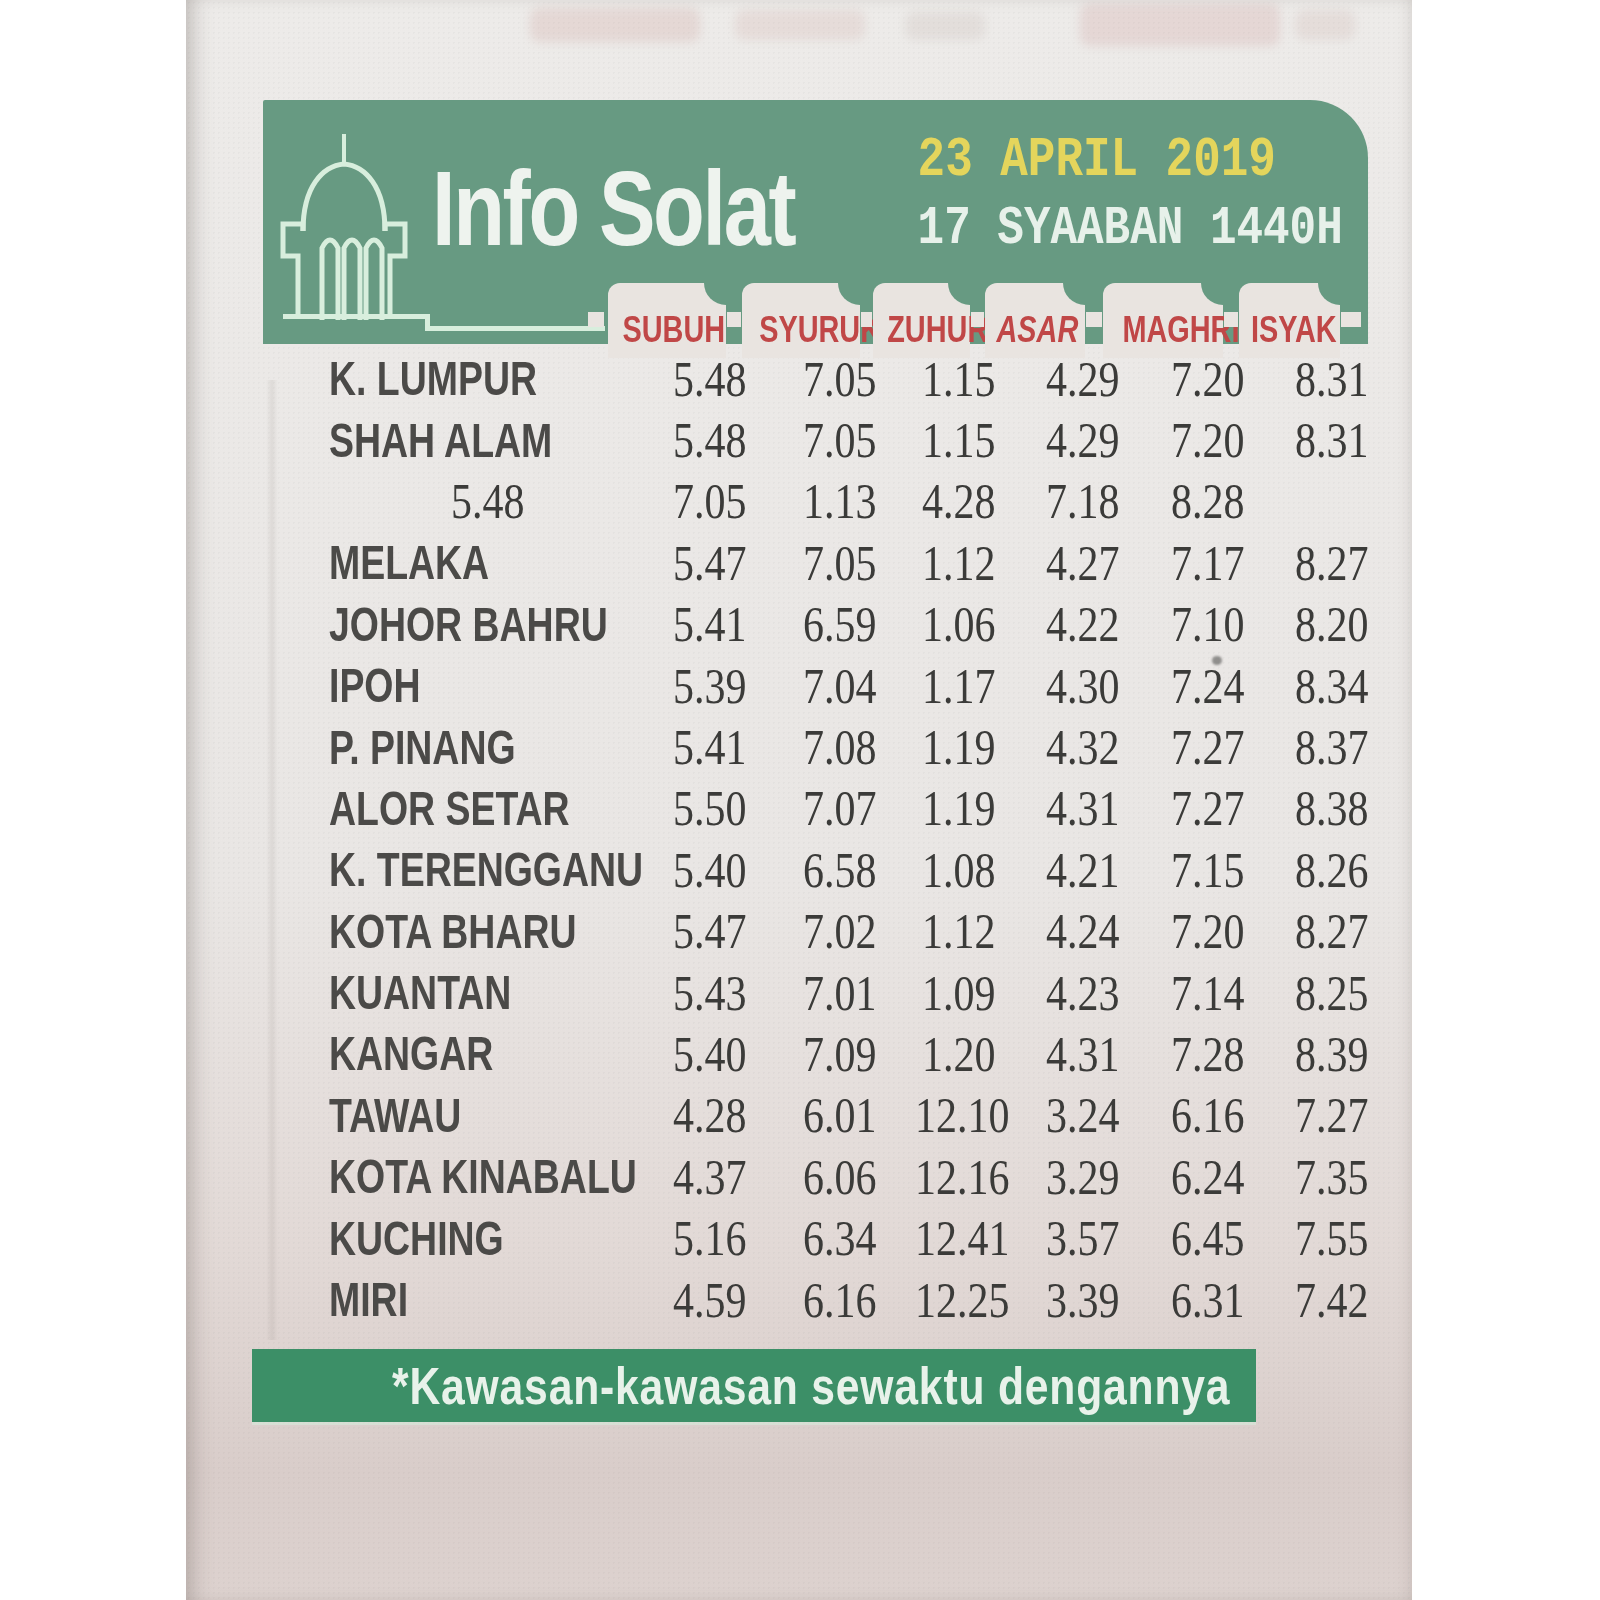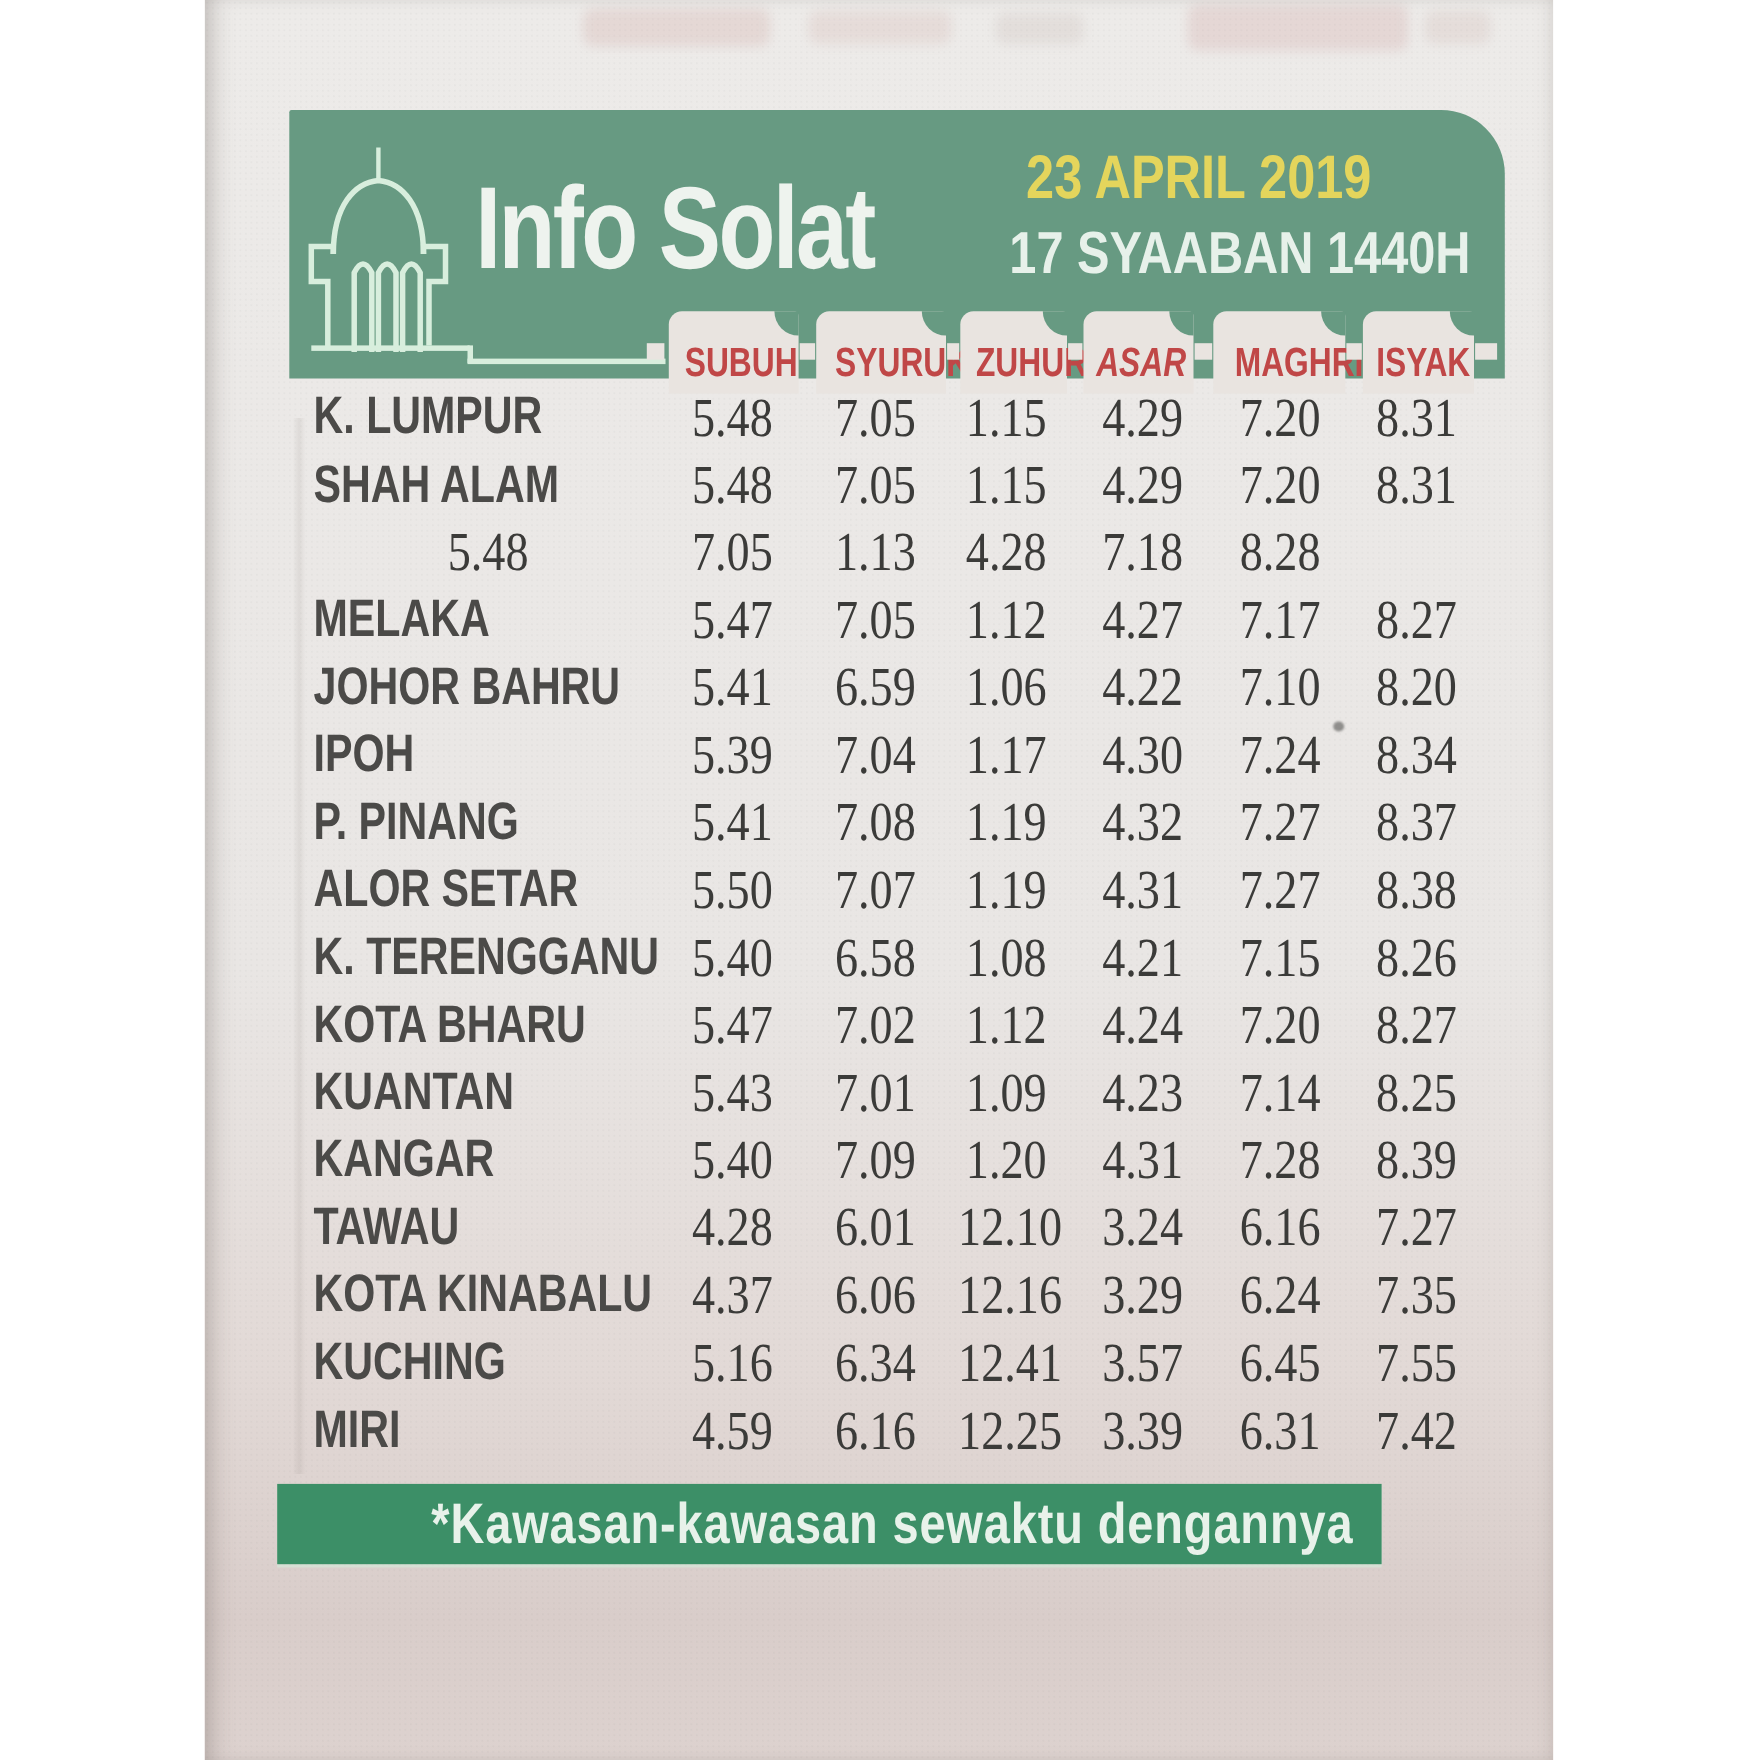--- a/index.html
+++ b/index.html
@@ -29,21 +29,21 @@
     background:#679a82;border-radius:2px 58px 0 0;
   }
   .mosque{position:absolute;left:278px;top:128px;width:160px;height:200px;}
   .hline{position:absolute;background:#d8eedd;height:5px;}
   .vline{position:absolute;background:#d8eedd;width:5px;}
   .banner-title{
     position:absolute;left:432px;top:148px;margin:0;
     font-size:106px;font-weight:bold;color:#eef3ee;letter-spacing:-3px;
     transform:scaleX(.80);transform-origin:left center;white-space:nowrap;
   }
-  .dates{position:absolute;right:340px;top:128px;width:420px;text-align:center;}
+  .dates{position:absolute;right:340px;top:128px;width:420px;text-align:left;font-family:Liberation Mono, monospace;}
   .date-greg{
     font-size:56px;font-weight:bold;color:#e4d55c;letter-spacing:0px;
     transform:scaleX(.82);transform-origin:right center;white-space:nowrap;
   }
   .date-hijri{
     margin-top:6px;font-size:54px;font-weight:bold;color:#e7f1ea;
     transform:scaleX(.82);transform-origin:right center;white-space:nowrap;
   }
   
   .tab{
@@ -56,21 +56,21 @@
   }
   .tab span{
     display:inline-block;margin-top:26px;font-size:37px;font-weight:bold;color:#c04747;
     transform:scaleX(.78);transform-origin:center;white-space:nowrap;
   }
   .tab-dash{position:absolute;top:312px;height:15px;background:#e9e4e0;}
   
   .tbody{position:absolute;left:285px;top:348px;width:1073px;}
   .row{
     display:grid;grid-template-columns:318px 126px 133px 106px 142px 108px 140px;
-    height:61.4px;align-items:center;
+    height:61.4px;align-items:center;margin-left:44px;
   }
   .city{font-size:48px;font-weight:bold;color:#4b4a48;white-space:nowrap;}
   .city span{display:inline-block;transform:scaleX(.78);transform-origin:left center;}
   .t{text-align:center;font-family:"Liberation Serif",serif;font-size:50px;color:#3b3b39;}
   .t span{display:inline-block;transform:scaleX(.84);transform-origin:center;}
   .speck{position:absolute;left:1212px;top:656px;width:10px;height:9px;border-radius:50%;
     background:rgba(70,70,68,.55);filter:blur(1px);}
   
   .footer-bar{
     position:absolute;left:252px;top:1349px;width:1004px;height:73px;

